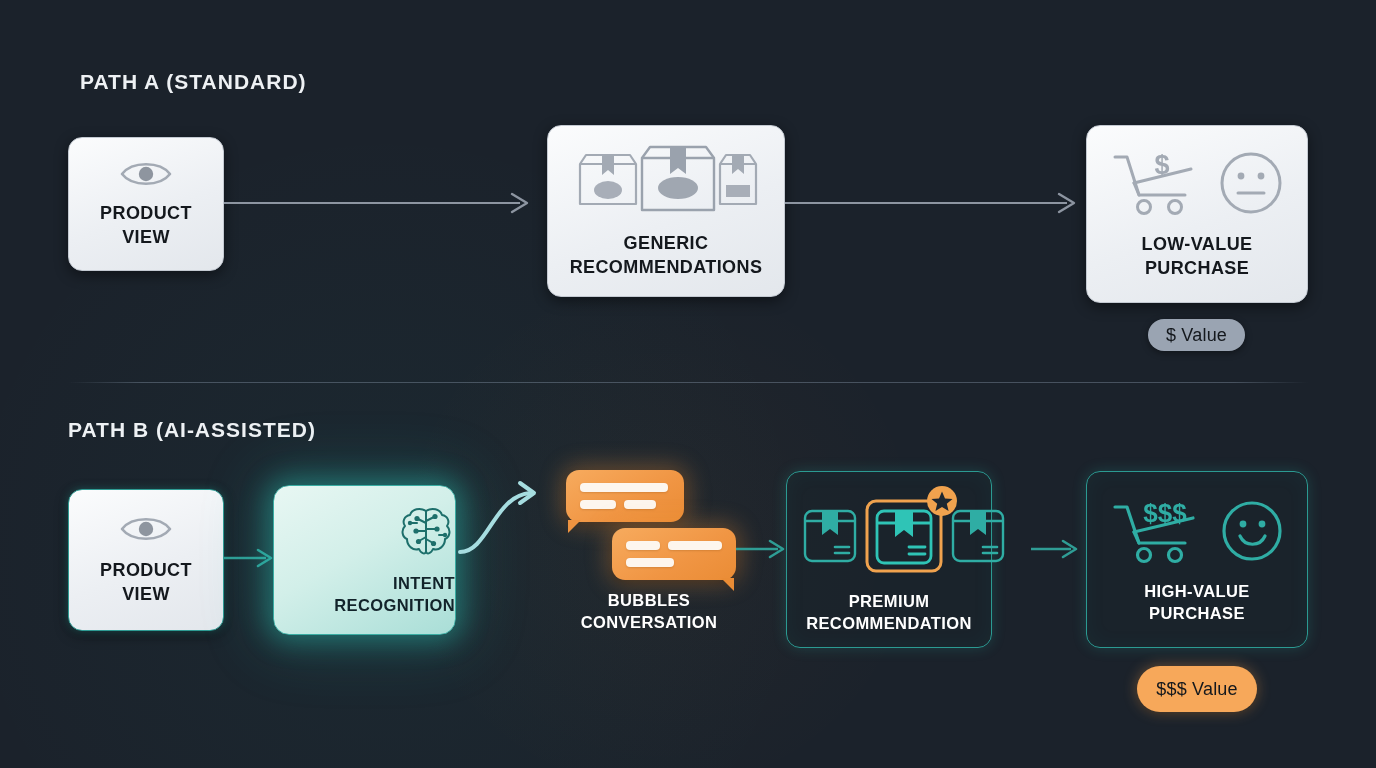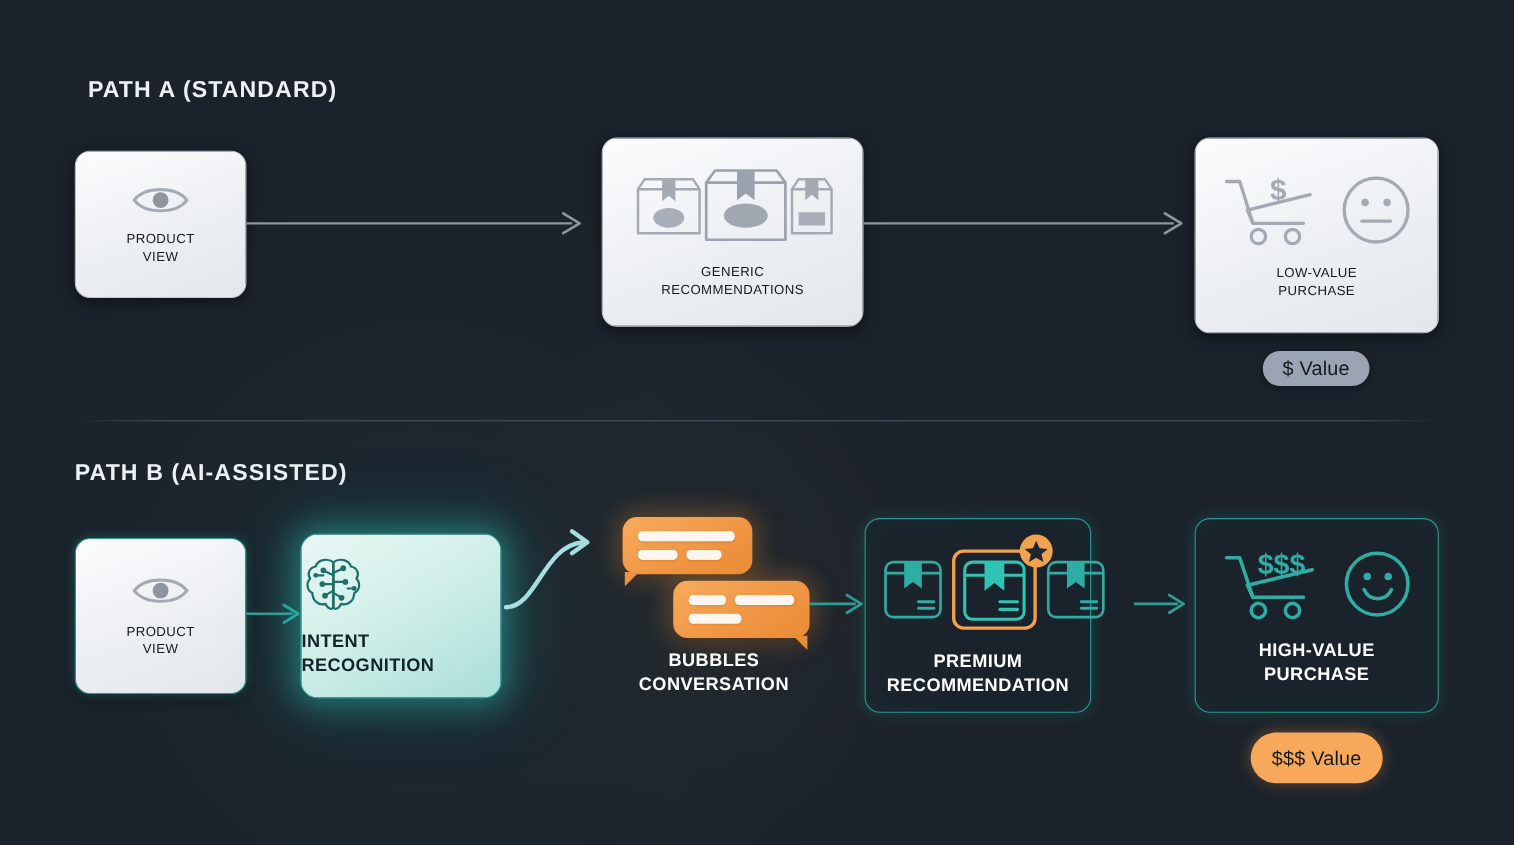--- a/index.html
+++ b/index.html
@@ -47,22 +47,22 @@
     border-radius: 14px;
     box-shadow: 0 4px 14px rgba(0,0,0,0.45);
     display: flex;
     flex-direction: column;
     align-items: center;
     justify-content: center;
   }
 
   .card-light .card-label {
     color: #14181d;
-    font-size: 12px;
-    font-weight: normal;
+    font-size: 18px;
+    font-weight: bold;
     letter-spacing: 0.4px;
     text-align: center;
     line-height: 1.33;
     text-transform: uppercase;
   }
 
   
   .card-light.teal-edge {
     border: 1.5px solid #2e9b93;
     box-shadow: 0 0 9px rgba(45,175,165,0.35), 0 4px 14px rgba(0,0,0,0.45);
@@ -70,21 +70,21 @@
 
   
   .card-mint {
     position: absolute;
     background: linear-gradient(150deg, #e8f7f3 0%, #d2efe9 45%, #a9ded7 100%);
     border: 1.5px solid #3aada3;
     border-radius: 16px;
     box-shadow: 0 0 26px 7px rgba(45,200,185,0.38), 0 0 60px 16px rgba(40,190,175,0.18);
     display: flex;
     flex-direction: column;
-    align-items: flex-start;
+    align-items: flex-end;
     justify-content: center;
   }
   .card-mint .card-label {
     color: #12232a;
     font-size: 16.5px;
     font-weight: bold;
     letter-spacing: 0.4px;
     text-align: center;
     line-height: 1.33;
     text-transform: uppercase;

